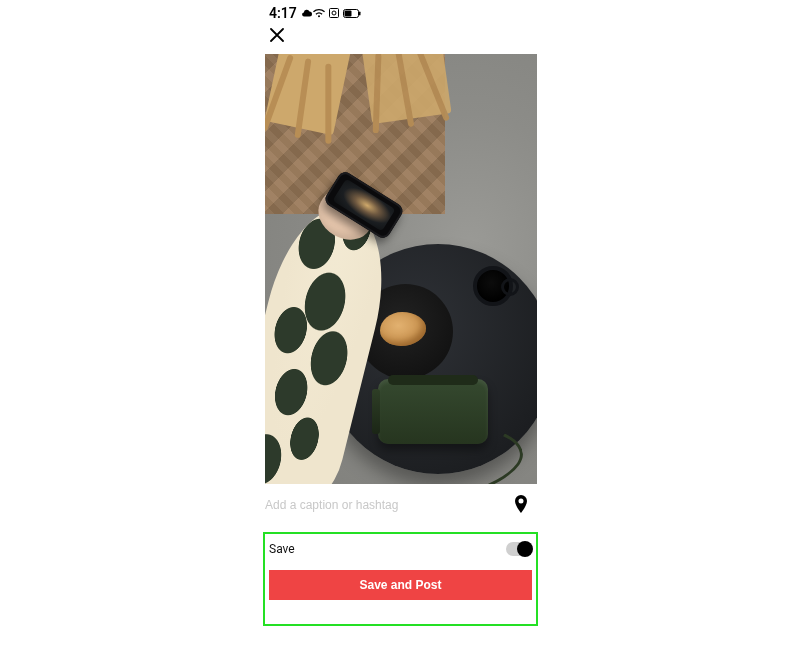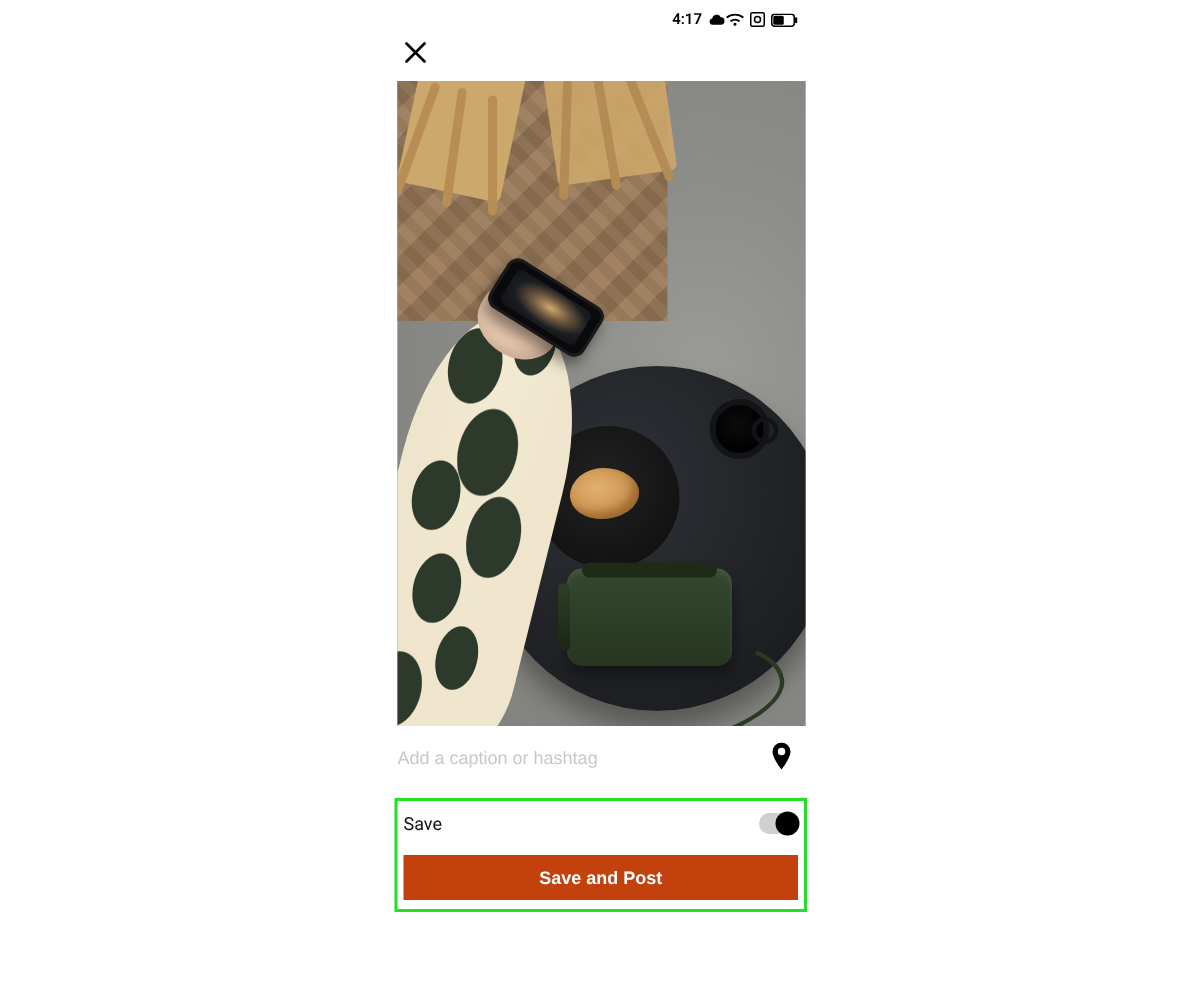--- a/index.html
+++ b/index.html
@@ -15,25 +15,25 @@
     position: absolute;
     left: 263px;
     top: 4px;
     width: 275px;
     height: 648px;
     background: #ffffff;
   }
   
   .status-bar {
     display: flex;
-    justify-content: flex-end;
+    justify-content: flex-start;
     align-items: center;
     height: 18px;
     padding: 0 6px;
-    font-size: 10px;
+    font-size: 14px;
     font-weight: 600;
     color: #000;
   }
   .status-left { display: flex; align-items: center; gap: 4px; }
   .status-right { display: flex; align-items: center; gap: 4px; }
   .cloud-icon svg, .wifi-icon svg, .battery-icon svg, .signal-icon svg { display: block; }
 
   
   .header {
     height: 26px;
@@ -221,21 +221,21 @@
   .pin-btn {
     width: 26px; height: 26px;
     display: flex; align-items: center; justify-content: center;
     cursor: pointer;
   }
 
   
   .options {
     margin-top: 4px;
     border: 2px solid #24e024;
-    padding: 2px 4px 6px 4px;
+    padding: 2px 4px 24px 4px;
   }
   .opt-row {
     display: flex;
     align-items: center;
     justify-content: space-between;
     height: 26px;
     font-size: 12px;
     color: #111;
   }
   .toggle {
@@ -249,21 +249,21 @@
     position: absolute; right: -1px; top: -1px;
     width: 16px; height: 16px;
     background: #000;
     border-radius: 50%;
   }
   .primary-btn {
     display: block;
     width: 100%;
     margin-top: 8px;
     height: 30px;
-    background: #c2410c;
+    background: #ef4444;
     color: #fff;
     font-size: 12px;
     font-weight: 600;
     border: none;
     cursor: pointer;
   }
 </style>
 </head>
 <body>
 

